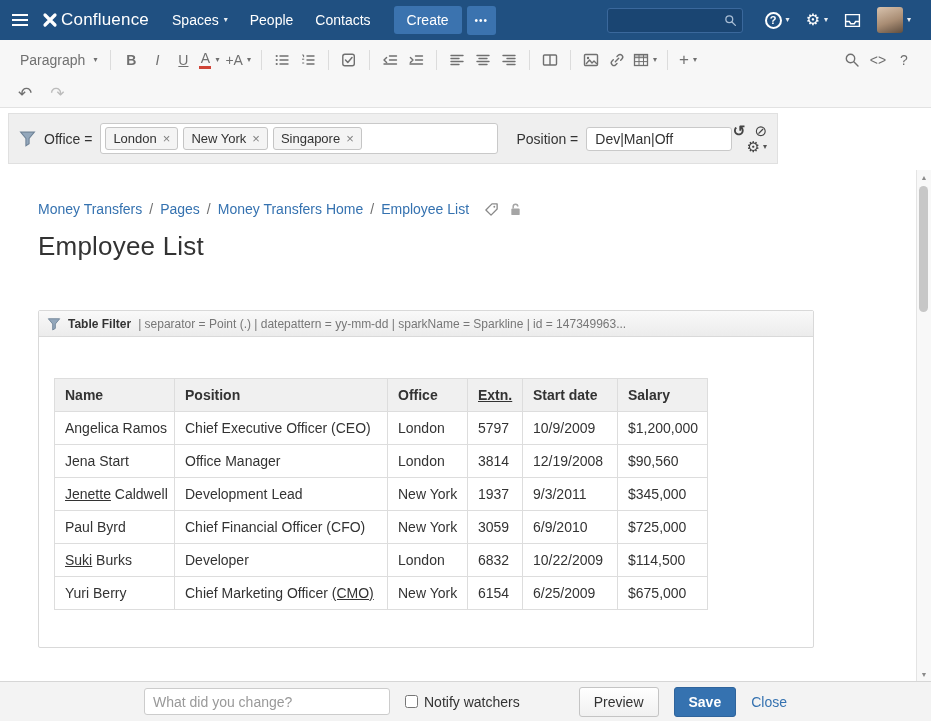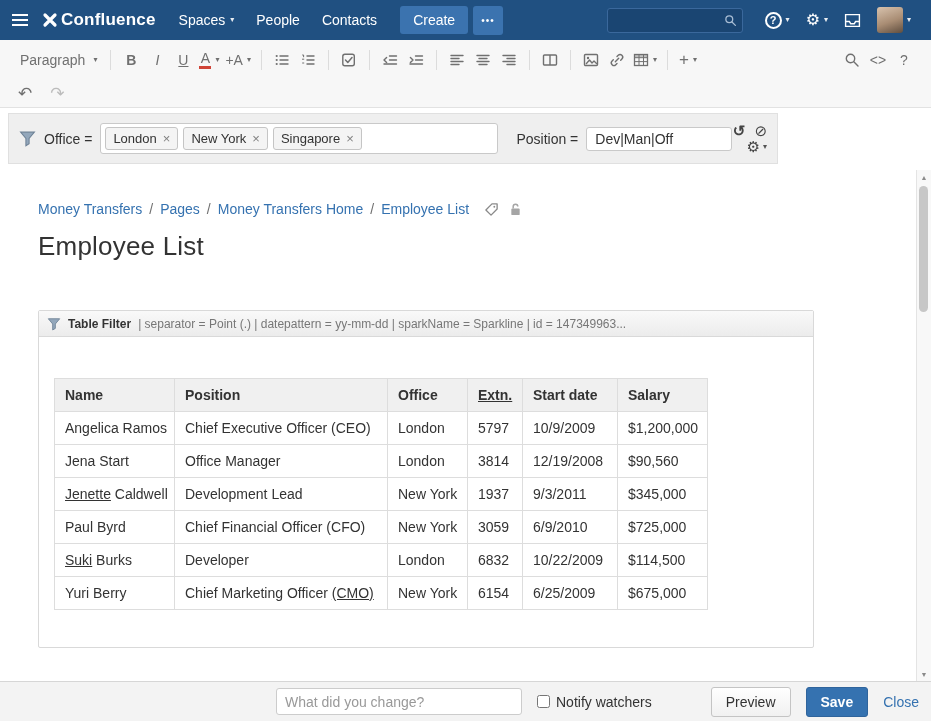--- a/index.html
+++ b/index.html
@@ -5,21 +5,21 @@
 *{margin:0;padding:0;box-sizing:border-box;}
 html,body{width:931px;height:721px;}
 body{font-family:"Liberation Sans",sans-serif;background:#fff;overflow:hidden;font-size:14px;color:#333;}
 .app{width:931px;height:721px;display:flex;flex-direction:column;position:relative;}
 
 
 .navbar{height:40px;background:#205081;display:flex;align-items:center;padding:0 12px 0 8px;flex-shrink:0;color:#fff;}
 .hamburger{width:26px;height:26px;display:flex;flex-direction:column;justify-content:center;gap:3px;margin-right:8px;cursor:pointer;}
 .hamburger span{display:block;width:16px;height:2px;background:#fff;margin-left:4px;}
 .logo{display:flex;align-items:center;gap:3px;margin-right:12px;cursor:pointer;}
-.logo-text{font-size:17px;font-weight:bold;letter-spacing:.2px;}
+.logo-text{font-size:17px;font-weight:normal;letter-spacing:.2px;}
 .nav-item{display:flex;align-items:center;gap:5px;padding:0 11px;height:40px;font-size:14px;color:#fff;text-decoration:none;cursor:pointer;}
 .caret{font-size:8px;line-height:1;opacity:.9;}
 .btn-create{margin-left:12px;background:#3b73af;border:none;color:#fff;font-size:14px;padding:6px 13px;border-radius:3px;cursor:pointer;font-family:inherit;}
 .btn-more{margin-left:5px;background:#3b73af;border:none;color:#fff;font-size:10px;letter-spacing:1px;padding:9px 8px;border-radius:3px;cursor:pointer;}
 .search-box{margin-left:auto;position:relative;margin-right:14px;}
 .search-input{width:136px;height:25px;background:#1a4572;border:1px solid #3a689c;border-radius:3px;color:#fff;padding:0 24px 0 8px;font-size:13px;outline:none;font-family:inherit;}
 .search-box svg{position:absolute;right:6px;top:6px;}
 .nav-icon{display:flex;align-items:center;gap:4px;margin:0 8px;cursor:pointer;background:none;border:none;color:#fff;font-family:inherit;}
 .q-circle{width:17px;height:17px;border:2px solid #fff;border-radius:50%;font-size:11px;font-weight:bold;display:flex;align-items:center;justify-content:center;}
 .gear-glyph{font-size:16px;line-height:1;}
@@ -71,21 +71,21 @@
 .emp .uh{text-decoration:underline;}
 .emp .sp{text-decoration:underline;}
 
 
 .scrollbar{position:absolute;top:0;bottom:0;right:0;width:15px;background:#f8f8f8;border-left:1px solid #e4e4e4;}
 .sb-arrow{height:14px;display:flex;align-items:center;justify-content:center;font-size:7px;color:#8a8a8a;cursor:pointer;}
 .sb-down{position:absolute;bottom:0;left:0;right:0;}
 .sb-thumb{position:absolute;top:16px;left:2px;width:9px;height:126px;background:#c7c7c7;border-radius:5px;cursor:grab;}
 
 
-.footer{height:40px;background:#f3f3f3;border-top:1px solid #d6d6d6;display:flex;align-items:center;justify-content:flex-end;padding:0 12px;gap:15px;flex-shrink:0;}
+.footer{height:40px;background:#f3f3f3;border-top:1px solid #d6d6d6;display:flex;align-items:center;justify-content:center;padding:0 12px;gap:15px;flex-shrink:0;}
 .comment-input{width:246px;height:27px;border:1px solid #ccc;border-radius:3px;padding:0 8px;font-size:14px;font-family:inherit;color:#333;}
 .comment-input::placeholder{color:#999;}
 .notify{display:flex;align-items:center;gap:6px;cursor:pointer;margin-right:44px;font-size:14px;}
 .btn-preview{background:linear-gradient(#fff,#f1f1f1);border:1px solid #c4c4c4;border-radius:3px;padding:6px 14px;font-size:14px;color:#333;cursor:pointer;font-family:inherit;}
 .btn-save{background:#3572b0;border:1px solid #2f649c;border-radius:3px;padding:6px 14px;font-size:14px;color:#fff;font-weight:bold;cursor:pointer;font-family:inherit;}
 .close-link{color:#3572b0;text-decoration:none;font-size:14px;cursor:pointer;}
 svg{display:block;}
 </style>
 </head>
 <body>

